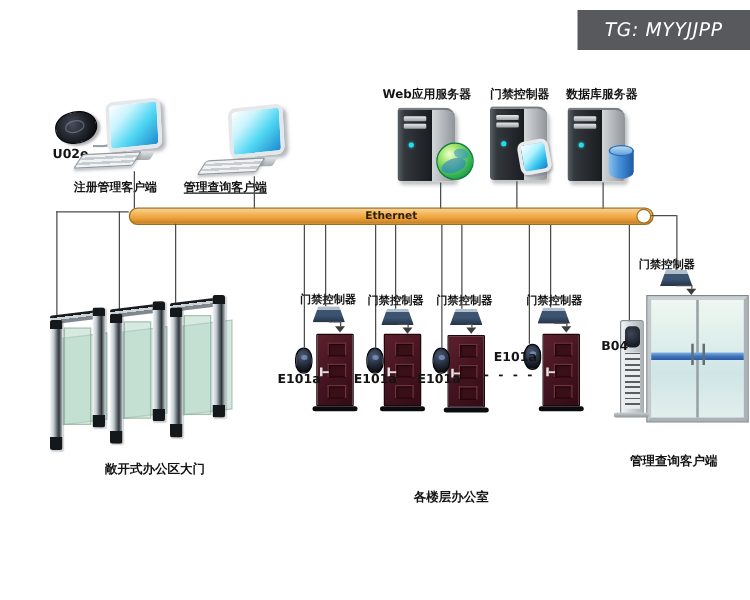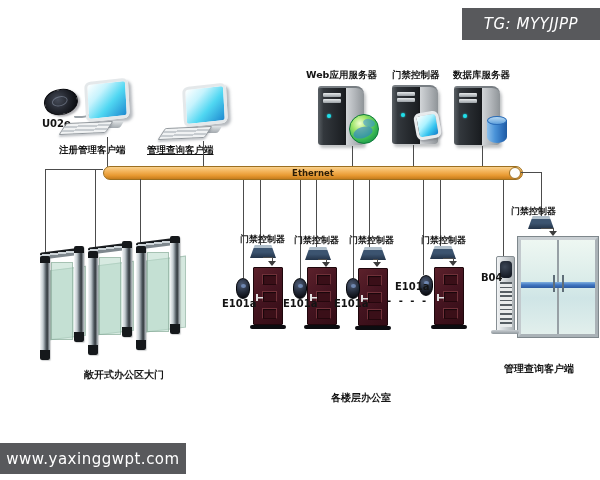--- a/index.html
+++ b/index.html
@@ -118,23 +118,20 @@
               background:linear-gradient(180deg,#c9ced2,#8f979c); }
 </style>
 </head>
 <body>
 
 <div class="canvas">
 
   <div class="wm" style="left:462px;top:8px;width:138px;height:32px;font-style:italic;">
     <span>TG: MYYJJPP</span>
   </div>
-  <div class="wm" style="left:0;top:443px;width:186px;height:31px;">
-    <span>www.yaxinggwpt.com</span>
-  </div>
 
   <div class="u02e">
       <div class="u02e-ring"></div>
     </div>
   <div class="cable"></div>
   <div class="lbl-code" style="left:42px;top:118px;">U02e</div>
   <div class="monitor" style="left:85px;top:80px;"></div>
   <div class="monitor-base" style="left:98px;top:121px;"></div>
   <div class="keyboard" style="left:63px;top:122px;"></div>
   <div class="lbl" style="left:59px;top:144px;">注册管理客户端</div>

